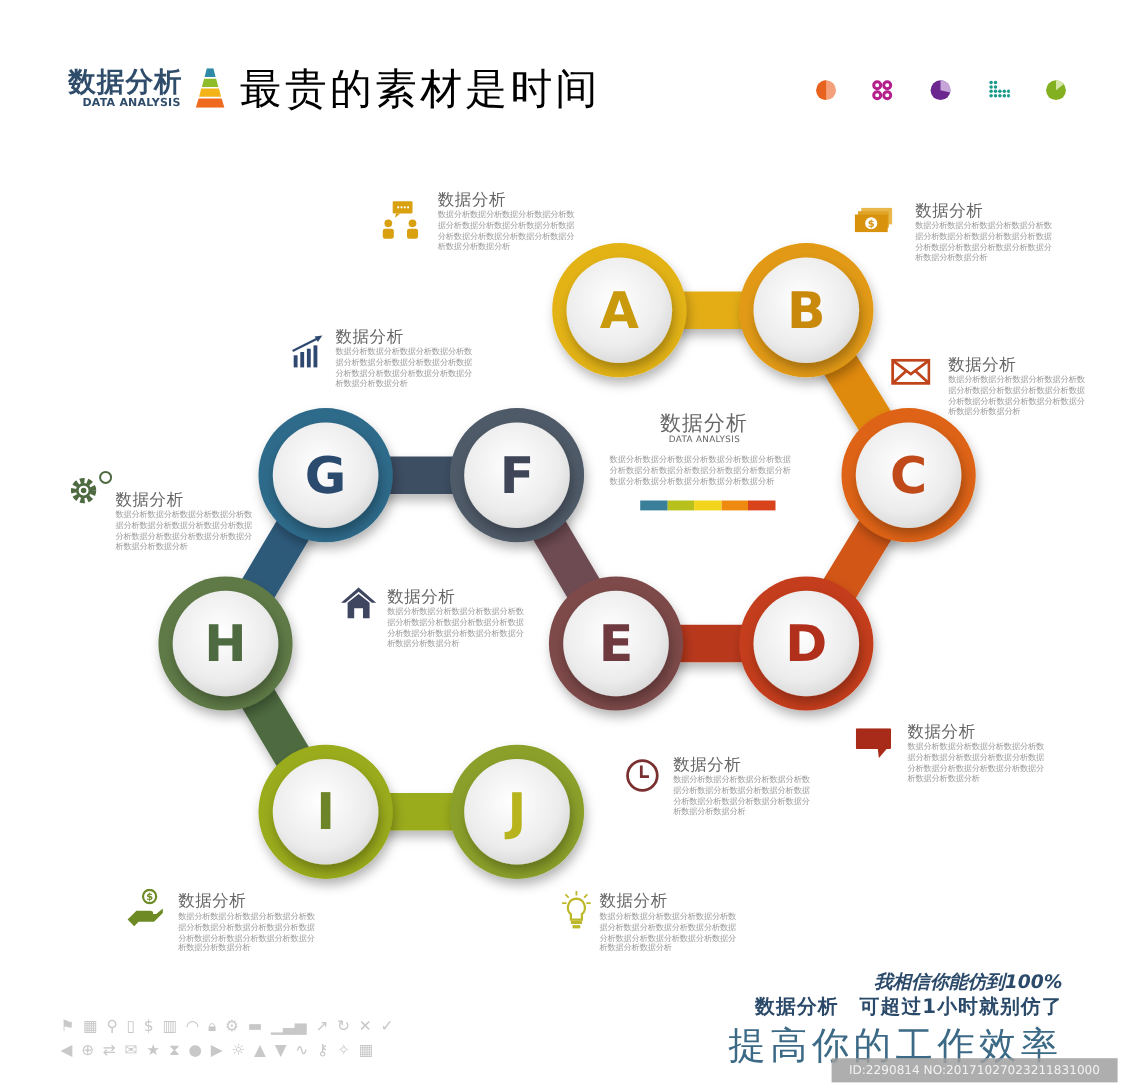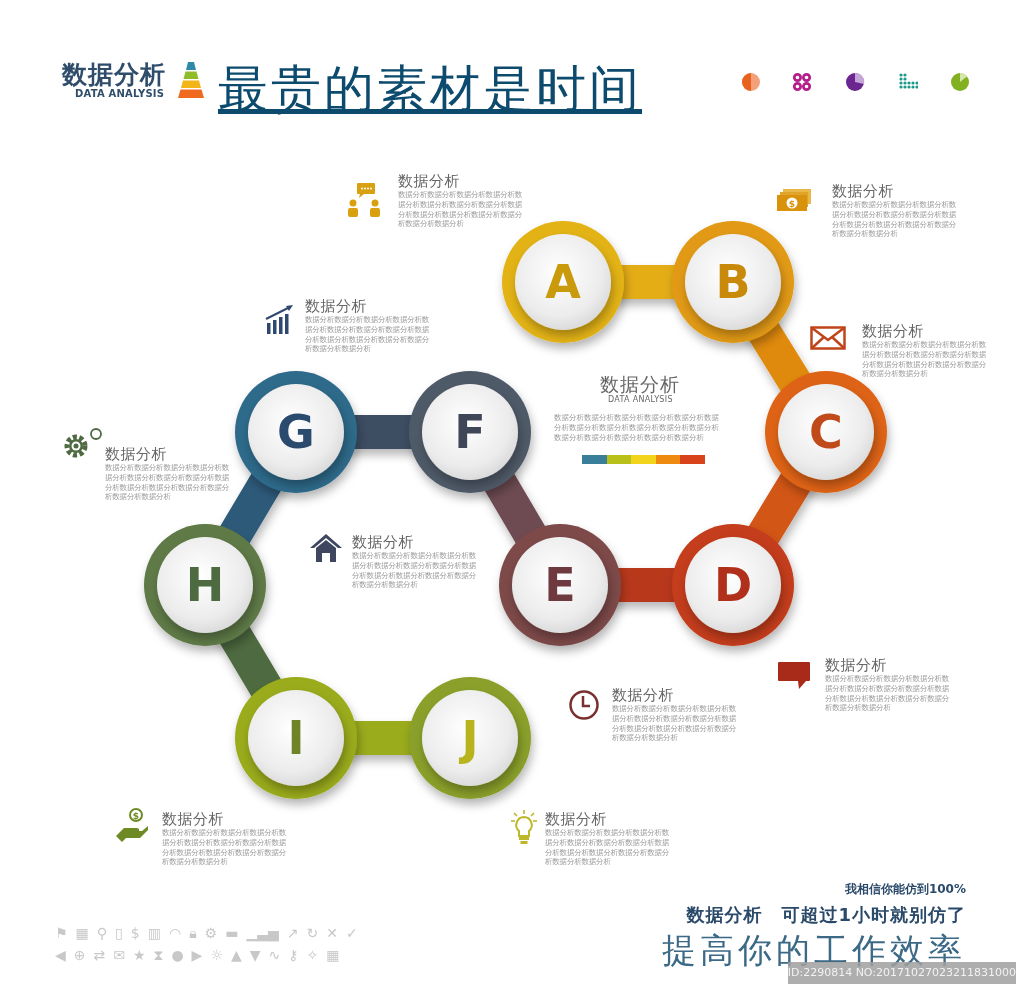--- a/index.html
+++ b/index.html
@@ -1,35 +1,35 @@
 <!DOCTYPE html>
 <html><head>
 <meta charset="utf-8">
 <style>
   html,body{margin:0;padding:0;background:#ffffff;}
   body{width:1024px;height:993px;position:relative;overflow:hidden;font-family:"DejaVu Sans","Liberation Sans",sans-serif;}
   .abs{position:absolute;}
   .logo-cn{left:62px;top:58px;font-size:25px;font-weight:bold;color:#2f4d6b;letter-spacing:1px;}
   .logo-en{left:75px;top:88px;font-size:10px;font-weight:bold;color:#2f4d6b;letter-spacing:0.2px;}
   .pyramid{left:176px;top:62px;width:30px;height:36px;}
-  .slogan{left:218px;top:56px;font-size:50px;color:#0c4a6e;font-weight:normal;letter-spacing:3px;text-decoration:underline;}
+  .slogan{left:218px;top:56px;font-size:38px;color:#000000;font-weight:normal;letter-spacing:3px;}
   .legend-icon{top:72px;width:20px;height:20px;}
   .diagram{left:0;top:0;width:1024px;height:993px;}
   .note{position:absolute;width:190px;}
   .note .nt{font-size:15px;color:#666;line-height:18px;letter-spacing:0.5px;}
   .note .nb{font-size:7.5px;color:#9a9a9a;line-height:9.8px;letter-spacing:-0.2px;word-break:break-all;width:130px;}
   .center-title{left:600px;top:372px;font-size:19px;color:#666;letter-spacing:1px;}
   .center-en{left:608px;top:395px;font-size:8px;color:#666;letter-spacing:0.3px;}
   .center-body{left:554px;top:413px;width:168px;font-size:7.5px;color:#9a9a9a;line-height:9.8px;word-break:break-all;}
   .colorbar{left:582px;top:455px;height:9px;display:flex;}
   .colorbar span{display:block;width:24.5px;height:9px;}
-  .footer1{right:58px;top:881px;font-size:12px;font-weight:bold;color:#2b4a6a;}
+  .footer1{right:58px;top:881px;font-size:17px;font-weight:bold;color:#2b4a6a;font-style:italic;}
   .footer2{right:58px;top:903px;font-size:18px;font-weight:bold;color:#2b4a6a;letter-spacing:1px;}
   .footer3{right:58px;top:928px;font-size:34px;color:#3c6a86;letter-spacing:4px;}
-  .watermark-id{right:8px;top:962px;height:22px;padding:0 0;background:rgba(160,160,160,0.85);color:#f2f2f2;font-size:11px;line-height:22px;}
+  .watermark-id{right:8px;top:962px;height:22px;padding:0 16px;background:rgba(160,160,160,0.85);color:#f2f2f2;font-size:11px;line-height:22px;}
   .watermark-site{left:4px;top:1001px;font-size:14px;color:#a16207;font-weight:bold;letter-spacing:1px;}
   .icon-row{left:55px;display:flex;gap:8px;font-size:14px;color:#c8c8c8;}
 </style>
 </head>
 <body>
 
 <div class="abs logo-cn">数据分析</div>
 <div class="abs logo-en">DATA ANALYSIS</div>
 <svg class="abs pyramid" viewBox="0 0 30 36">
   <polygon points="12,0 18,0 20,8 10,8" fill="#2e8aa6"></polygon>

